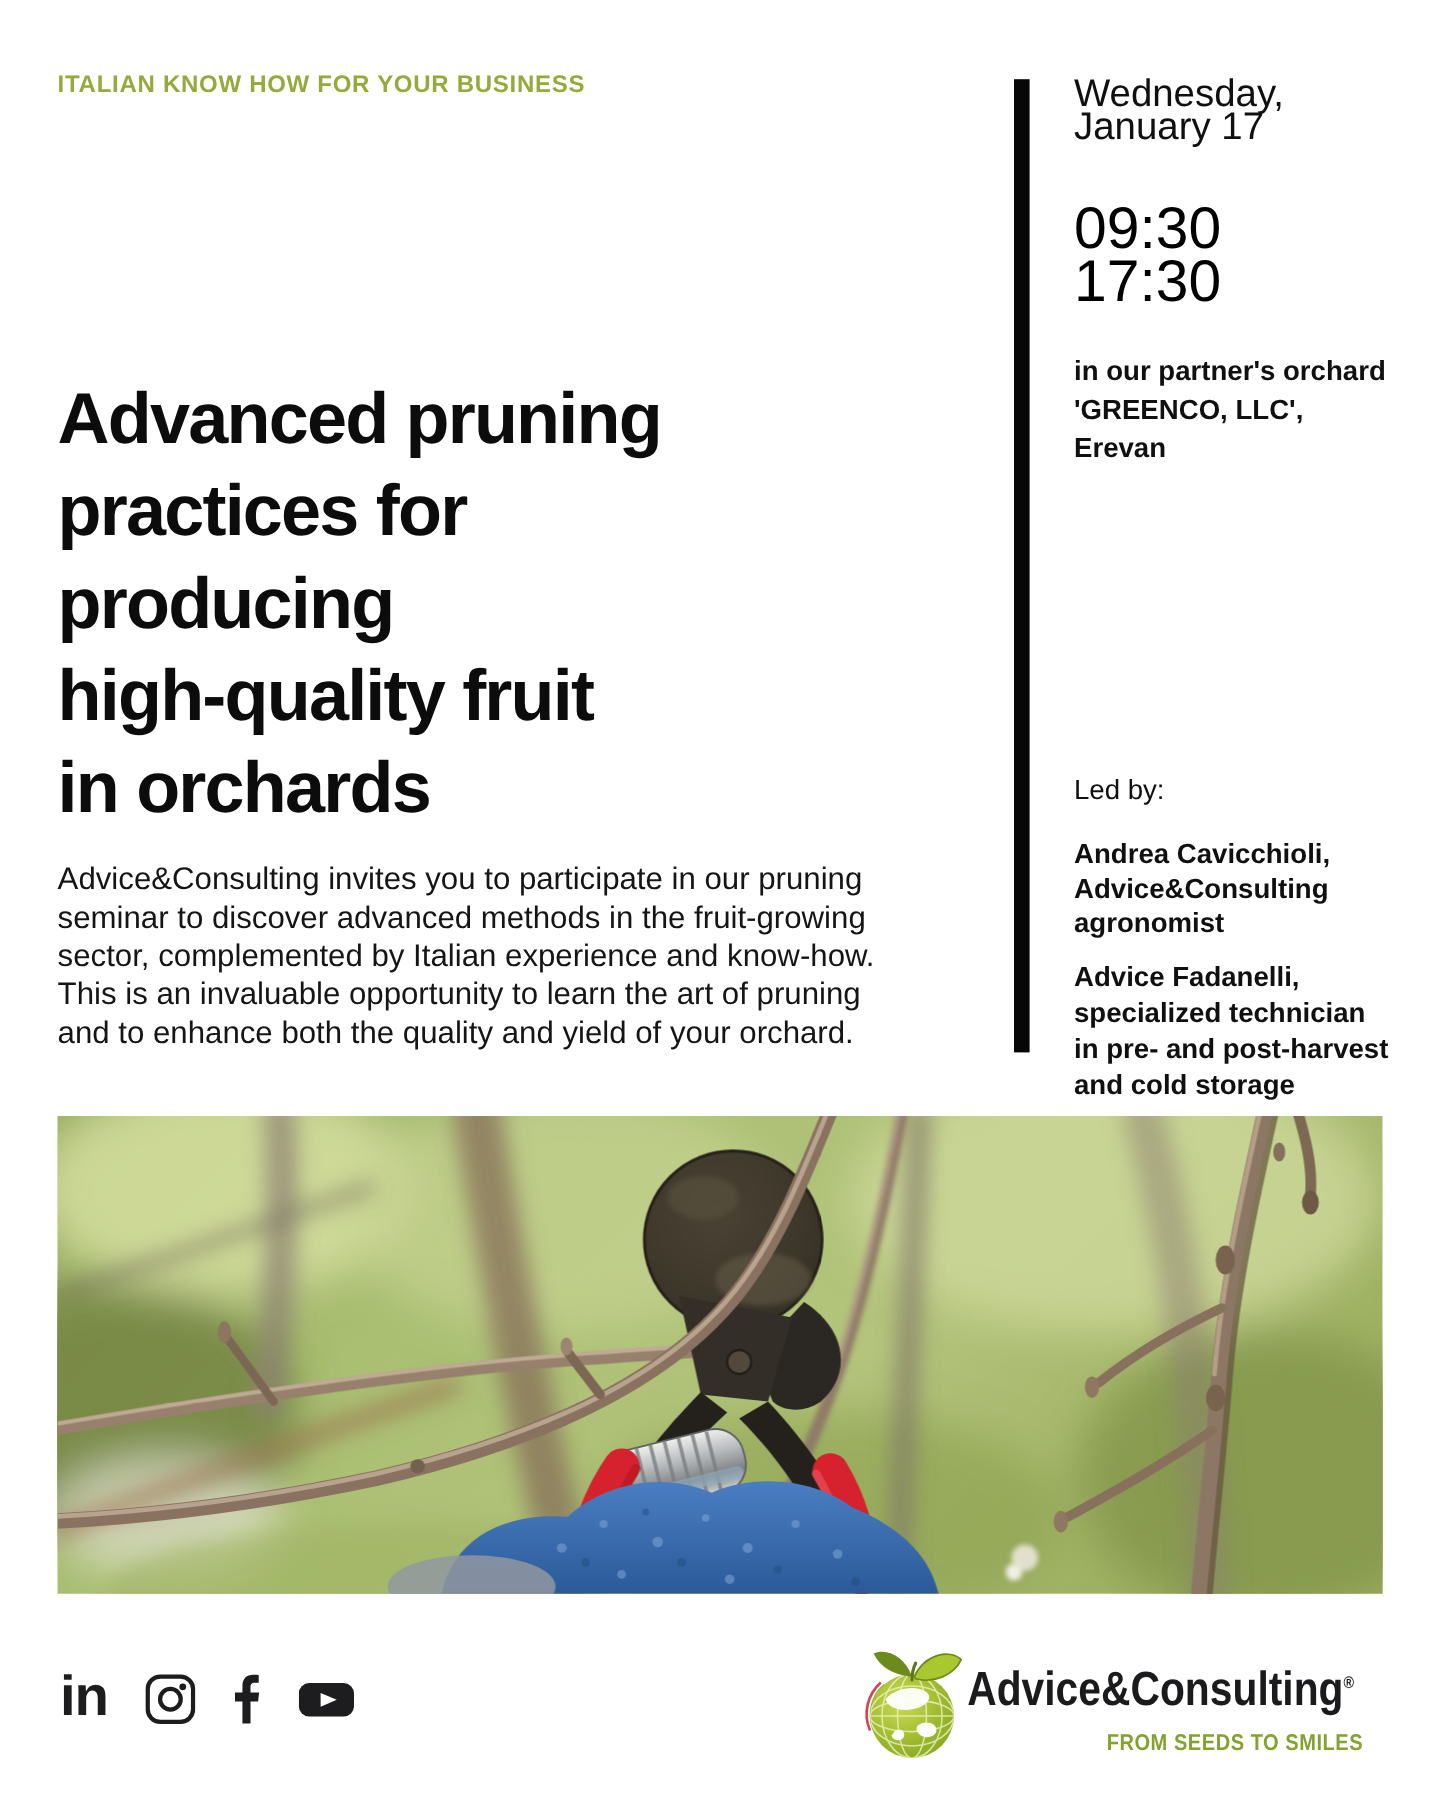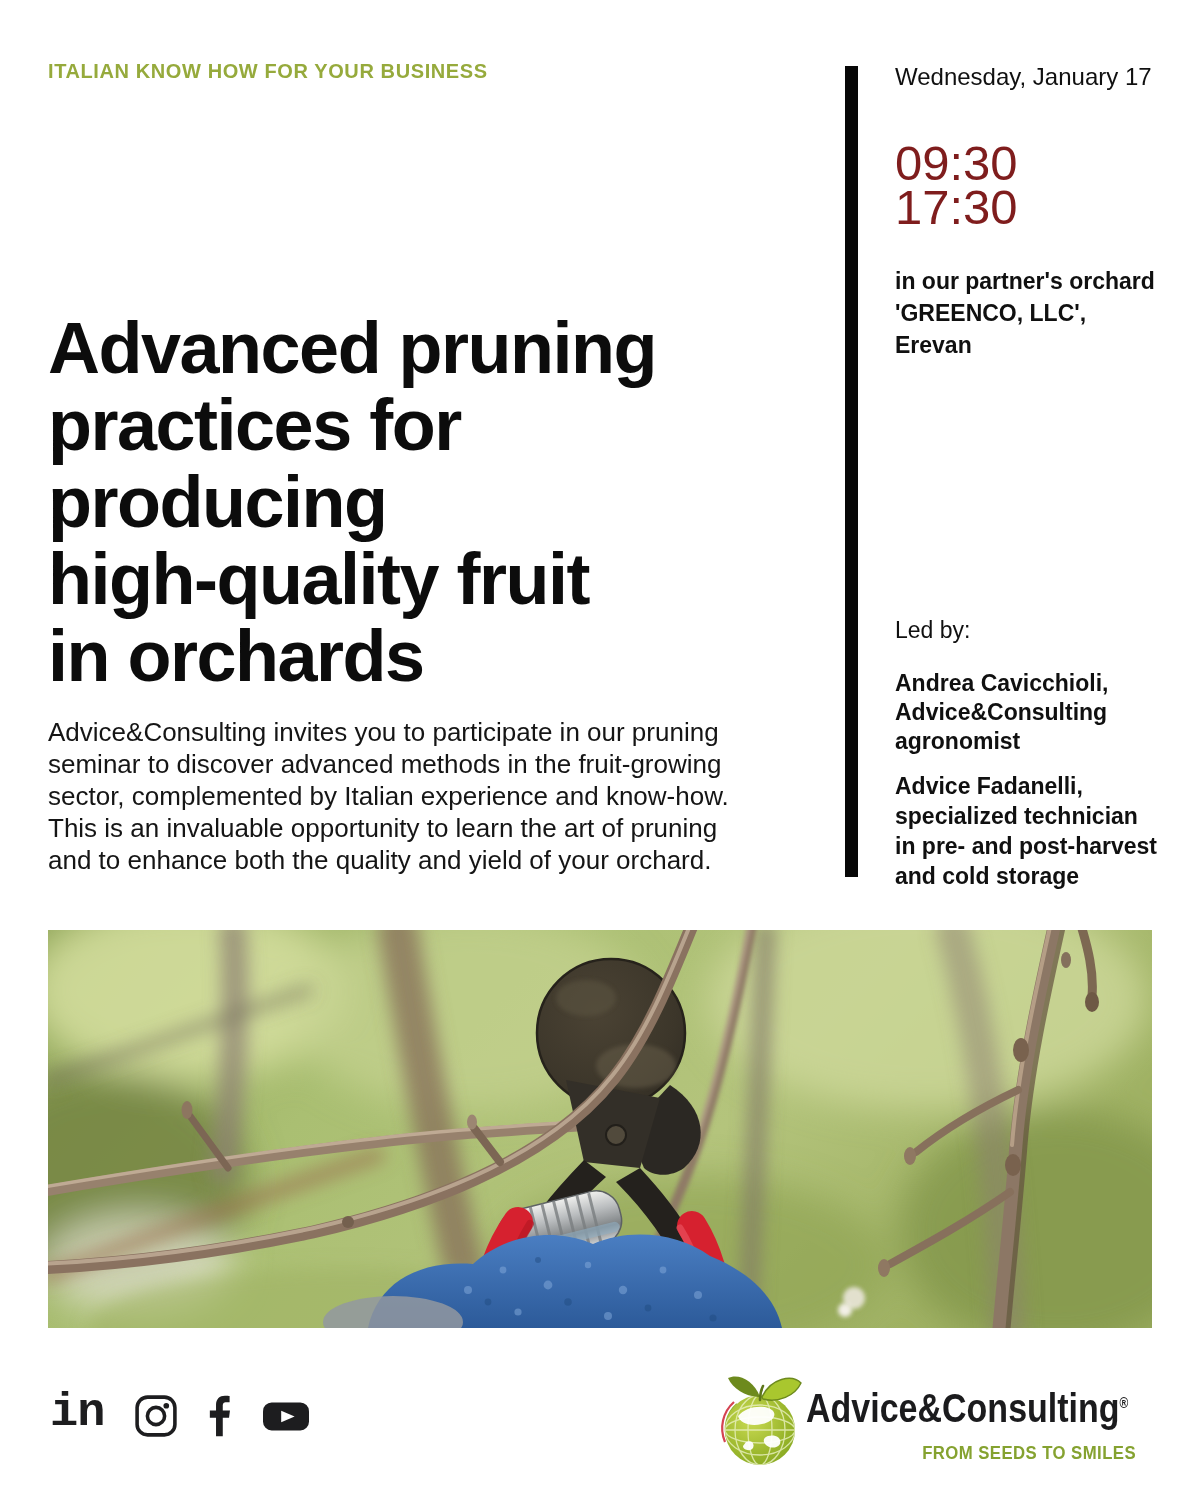--- a/index.html
+++ b/index.html
@@ -10,38 +10,38 @@
   .abs{position:absolute;}
   .pre{white-space:pre-line;font-weight:bold;}
   .eyebrow{
     left:48px;top:60px;font-size:20px;font-weight:bold;color:#96aa3c;letter-spacing:.6px;
   }
   .title{
     left:48px;top:133px;font-size:38px;font-weight:bold;line-height:48px;
     letter-spacing:-.3px;color:#0f0f0f;
   }
   .headline{
-    left:48px;top:310px;font-size:72px;font-weight:bold;line-height:77px;
+    left:48px;top:310px;font-size:60px;font-weight:bold;line-height:77px;
     letter-spacing:-1.5px;color:#0c0c0c;
   }
   .bodypar{
     left:48px;top:716px;width:712px;font-size:26px;line-height:32px;color:#151515;
   }
   .divider{left:845px;top:66px;width:13px;height:811px;background:#070707;}
   .rightcol{left:895px;top:63px;width:268px;font-size:23px;line-height:32px;color:#101010;}
-  .rc-date{font-size:24px;line-height:28px;}
-  .rc-times{margin-top:50px;font-size:49px;line-height:44px;color:#7f1d1d;}
+  .rc-date{font-size:32px;line-height:28px;}
+  .rc-times{margin-top:50px;font-size:49px;line-height:44px;color:#000000;}
   .rc-loc{margin-top:36px;line-height:32px;}
   .rc-led{margin-top:255px;line-height:28px;}
   .rc-speaker1{margin-top:25px;line-height:29px;}
   .rc-speaker2{margin-top:15px;line-height:30px;}
   .sp-name{font-weight:bold;}
   .photo{left:48px;top:930px;width:1104px;height:398px;overflow:hidden;background:#9db061;}
   .social{left:50px;top:1392px;display:flex;align-items:center;gap:31px;height:48px;}
-  .social .ic{display:flex;align-items:flex-end;justify-content:center;font-family:Liberation Mono, monospace;}
+  .social .ic{display:flex;align-items:flex-end;justify-content:center;}
   .li-glyph{
     font-size:47px;font-weight:bold;color:#1d1d1f;letter-spacing:-1px;line-height:40px;
     transform:translateY(-3px);
   }
   .logo-apple{left:710px;top:1370px;width:100px;height:100px;}
   .wordmark{
     left:806px;top:1386px;font-size:40px;font-weight:bold;color:#1b1b1d;
     transform:scaleX(.85);transform-origin:left center;white-space:nowrap;
   }
   .wordmark sup{font-size:14px;vertical-align:super;}

